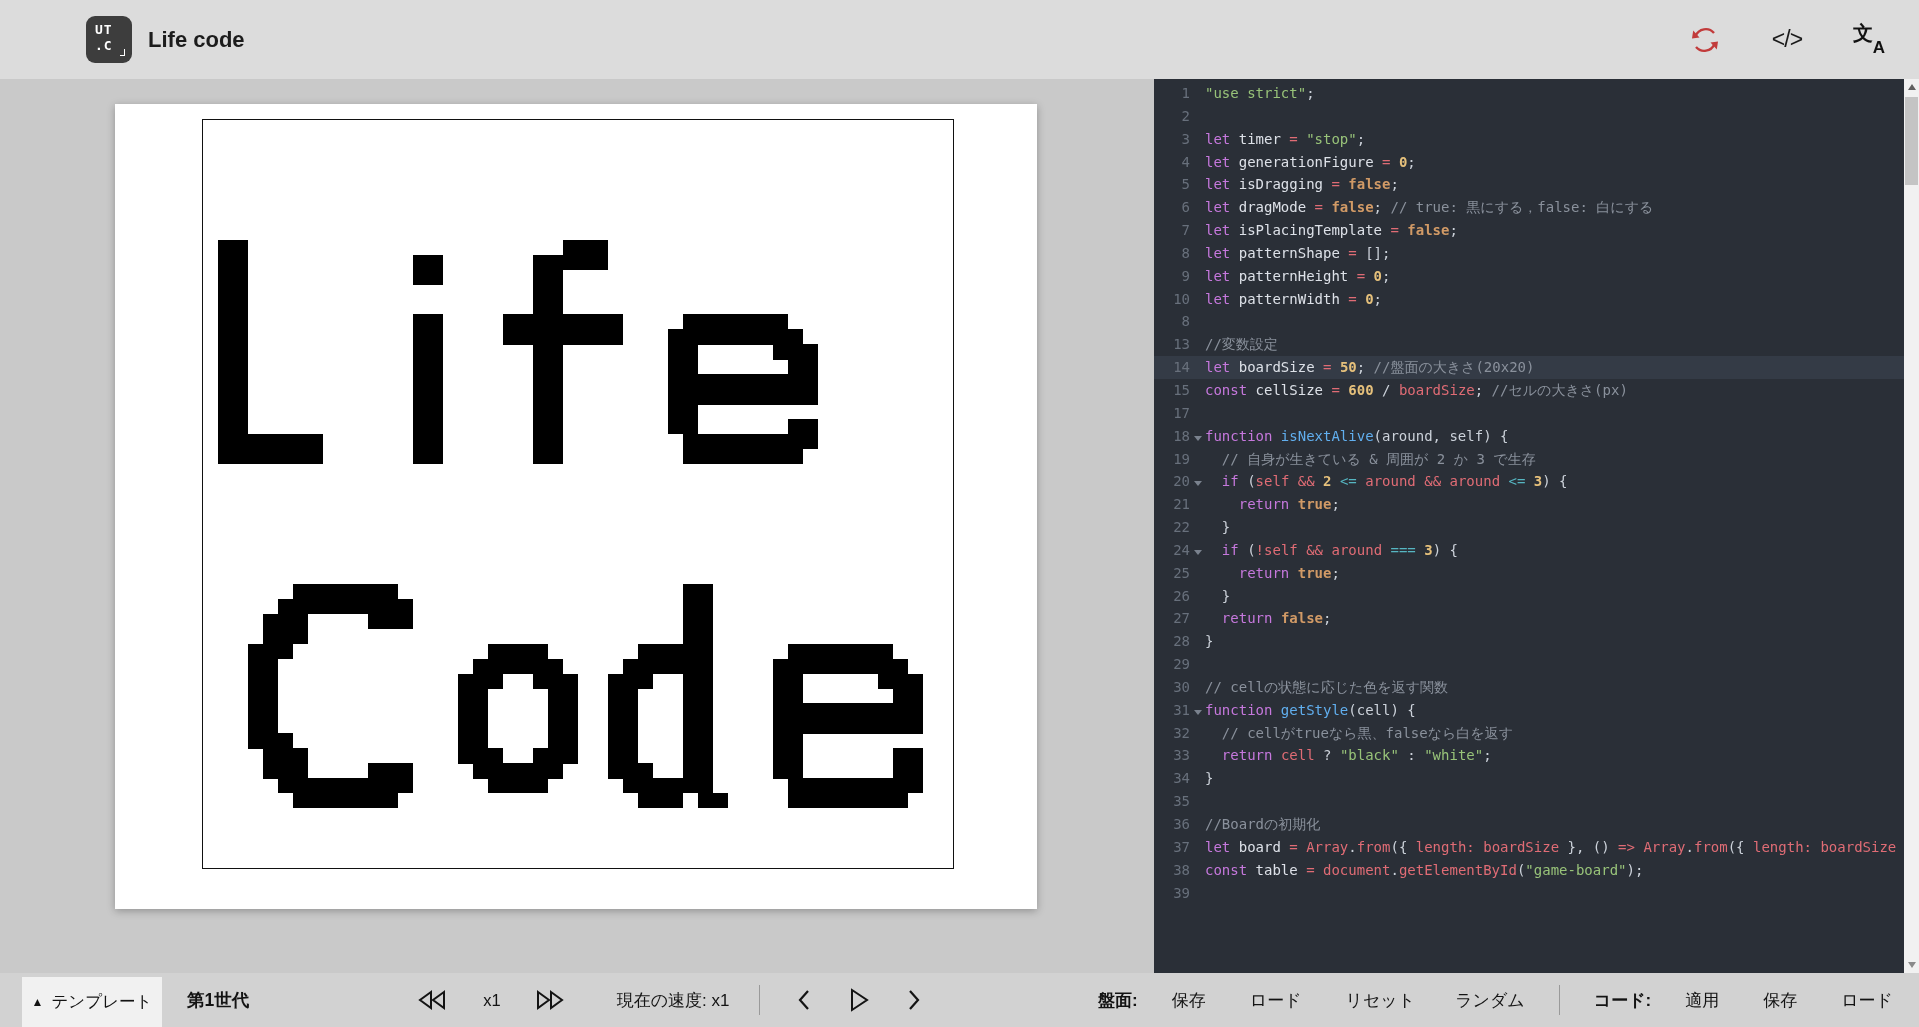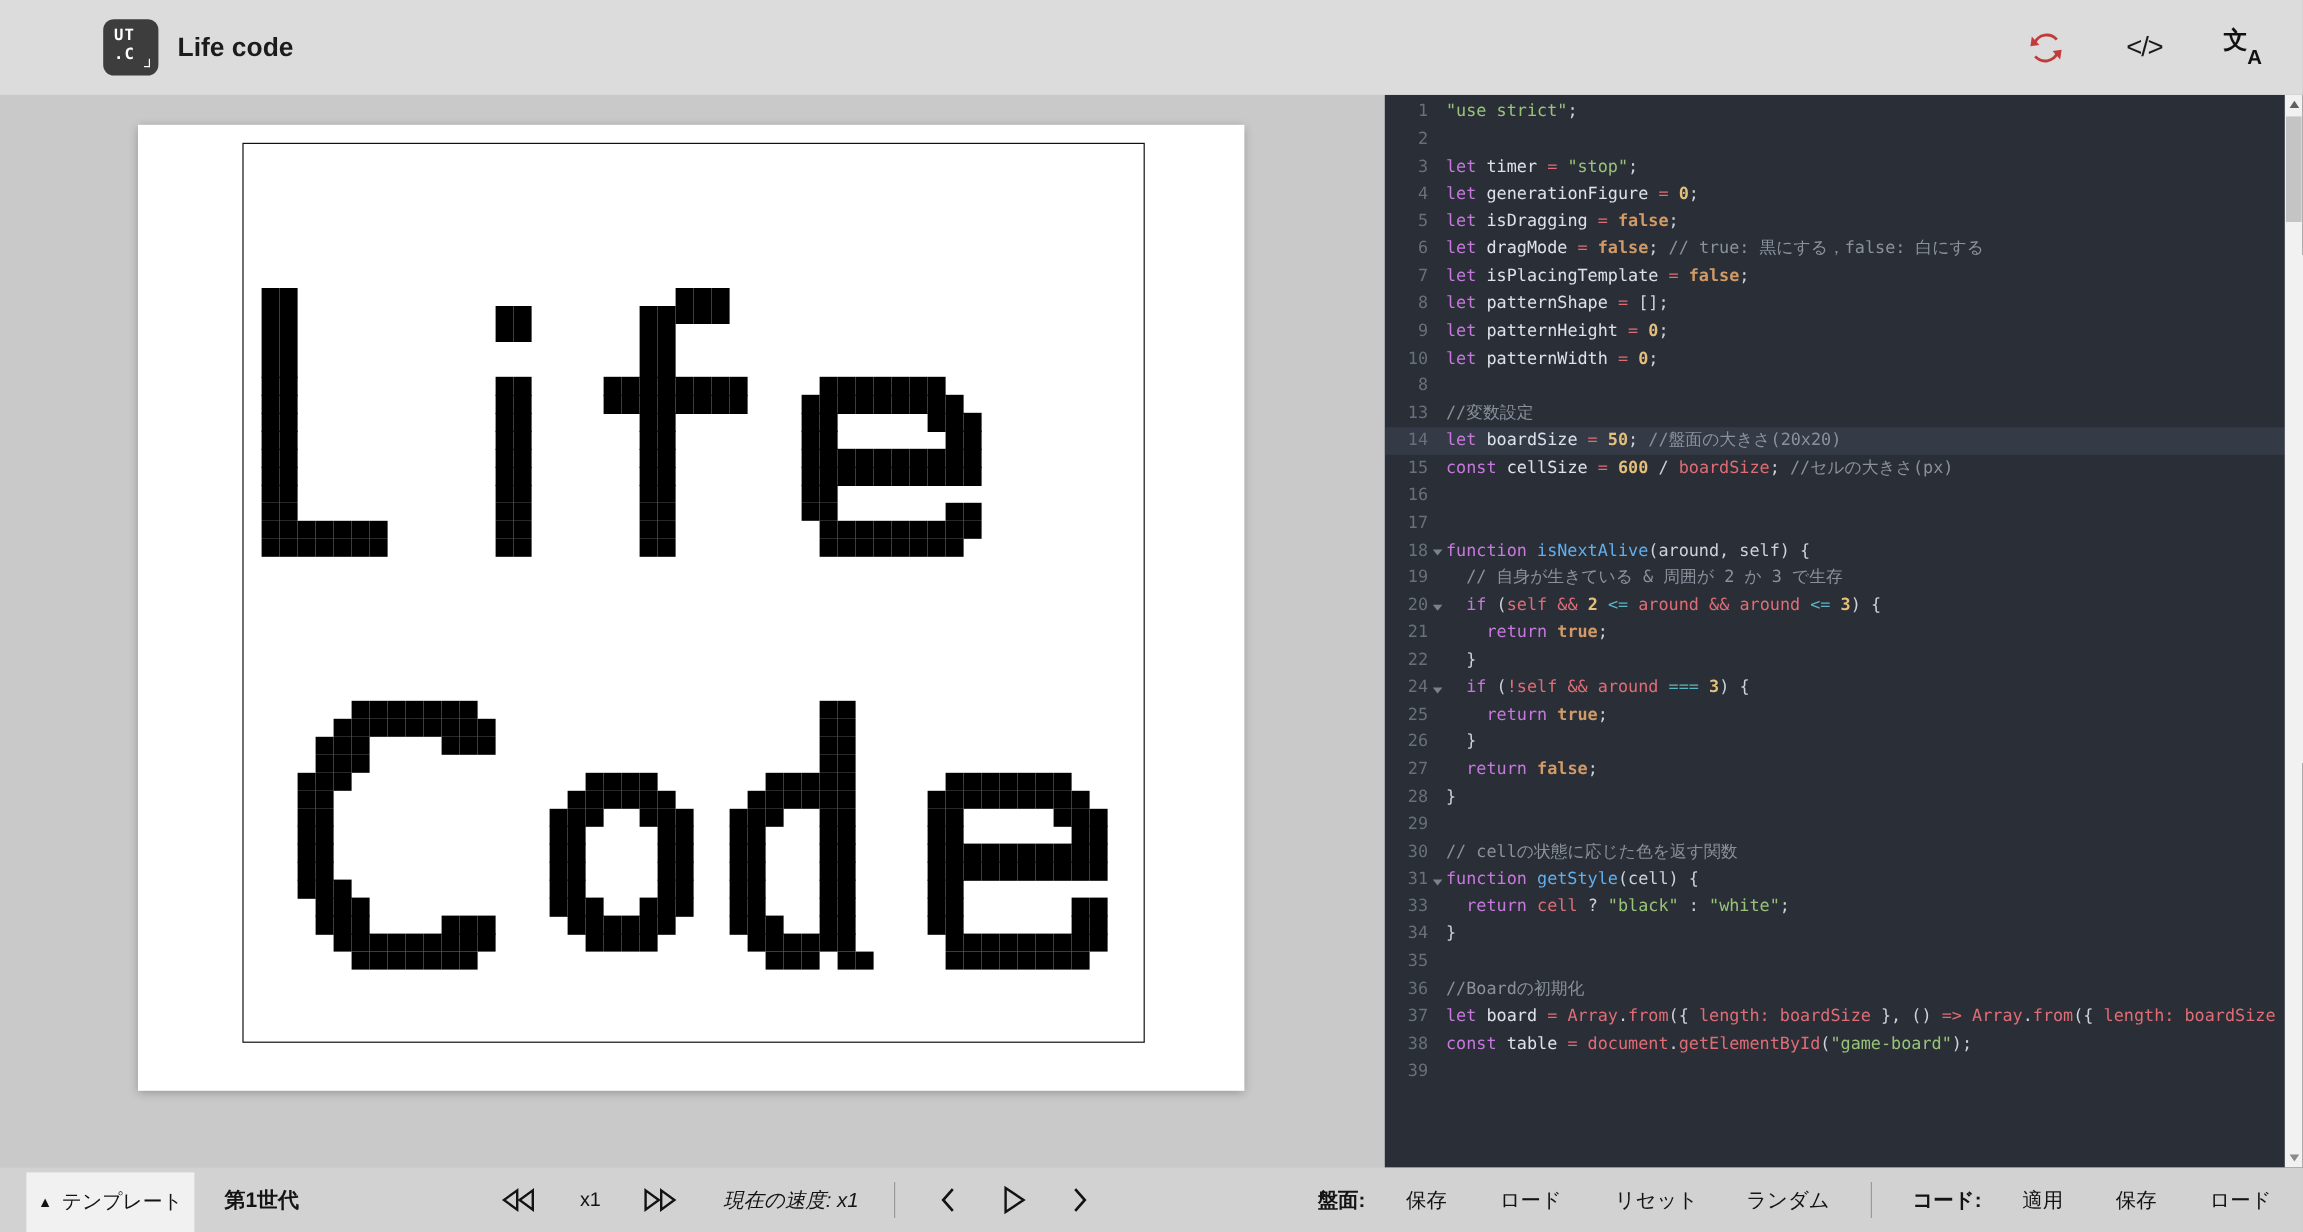--- a/index.html
+++ b/index.html
@@ -59,21 +59,21 @@
   
   .toolbar { position:absolute; left:0; bottom:0; width:1919px; height:54px; background:#d2d2d2;
     display:flex; align-items:center; font-size:17px; color:#131313; z-index:6; }
   .tb-btn { cursor:pointer; white-space:nowrap; }
   .tpl-btn { margin-left:22px; height:50px; align-self:flex-end; width:140px; background:#f1f1f1;
     display:flex; align-items:center; justify-content:center; gap:8px; font-size:16.5px; }
   .tpl-btn .tri { font-size:12px; }
   .gen { margin-left:25px; font-weight:600; font-size:17.5px; }
   .icon-btn { display:flex; align-items:center; justify-content:center; cursor:pointer; }
   .rw { margin-left:168px; } .x1 { margin-left:36px; font-size:16.5px; } .ff { margin-left:34px; }
-  .speed { margin-left:38px;font-style:italic; }
+  .speed { margin-left:52px; }
   .vdiv { width:1px; height:30px; background:#9a9a9a; margin-left:30px; }
   .bk { margin-left:36px; } .pl { margin-left:36px; } .fw { margin-left:36px; }
   .grp-label { font-weight:700; }
   .r-board { margin-left:auto; } 
   .m44 { margin-left:44px; } .m40 { margin-left:40px; } .m34 { margin-left:34px; }
   .vdiv2 { width:1px; height:30px; background:#9a9a9a; margin-left:34px; }
   .mr-end { margin-right:26px; }
   svg.tb { display:block; }
 </style>
 </head>
@@ -545,35 +545,35 @@
       <div class="line"><span class="ln">5</span><span class="foldc"></span><span class="codetxt"><span class="tok-kw">let </span><span class="tok-def">isDragging </span><span class="tok-op">= </span><span class="tok-bool">false</span><span class="tok-pun">;</span></span></div>
       <div class="line"><span class="ln">6</span><span class="foldc"></span><span class="codetxt"><span class="tok-kw">let </span><span class="tok-def">dragMode </span><span class="tok-op">= </span><span class="tok-bool">false</span><span class="tok-pun">; </span><span class="tok-cmt">// true: 黒にする，false: 白にする</span></span></div>
       <div class="line"><span class="ln">7</span><span class="foldc"></span><span class="codetxt"><span class="tok-kw">let </span><span class="tok-def">isPlacingTemplate </span><span class="tok-op">= </span><span class="tok-bool">false</span><span class="tok-pun">;</span></span></div>
       <div class="line"><span class="ln">8</span><span class="foldc"></span><span class="codetxt"><span class="tok-kw">let </span><span class="tok-def">patternShape </span><span class="tok-op">= </span><span class="tok-pun">[];</span></span></div>
       <div class="line"><span class="ln">9</span><span class="foldc"></span><span class="codetxt"><span class="tok-kw">let </span><span class="tok-def">patternHeight </span><span class="tok-op">= </span><span class="tok-num">0</span><span class="tok-pun">;</span></span></div>
       <div class="line"><span class="ln">10</span><span class="foldc"></span><span class="codetxt"><span class="tok-kw">let </span><span class="tok-def">patternWidth </span><span class="tok-op">= </span><span class="tok-num">0</span><span class="tok-pun">;</span></span></div>
       <div class="line"><span class="ln">8</span><span class="foldc"></span><span class="codetxt"></span></div>
       <div class="line"><span class="ln">13</span><span class="foldc"></span><span class="codetxt"><span class="tok-cmt">//変数設定</span></span></div>
       <div class="line active"><span class="ln">14</span><span class="foldc"></span><span class="codetxt"><span class="tok-kw">let </span><span class="tok-def">boardSize </span><span class="tok-op">= </span><span class="tok-num">50</span><span class="tok-pun">; </span><span class="tok-cmt">//盤面の大きさ(20x20)</span></span></div>
       <div class="line"><span class="ln">15</span><span class="foldc"></span><span class="codetxt"><span class="tok-kw">const </span><span class="tok-def">cellSize </span><span class="tok-op">= </span><span class="tok-num">600 </span><span class="tok-pun">/ </span><span class="tok-var">boardSize</span><span class="tok-pun">; </span><span class="tok-cmt">//セルの大きさ(px)</span></span></div>
-      <div class="line"><span class="ln">16</span><span class="foldc"></span><span class="codetxt"></span></div>
       <div class="line"><span class="ln">17</span><span class="foldc"></span></div>
       <div class="line"><span class="ln">18</span><span class="foldc"><i class="fold-tri"></i></span><span class="codetxt"><span class="tok-kw">function </span><span class="tok-fn">isNextAlive</span><span class="tok-pun">(around, self) {</span></span></div>
       <div class="line"><span class="ln">19</span><span class="foldc"></span><span class="codetxt"><span class="tok-pun">  </span><span class="tok-cmt">// 自身が生きている &amp; 周囲が 2 か 3 で生存</span></span></div>
       <div class="line"><span class="ln">20</span><span class="foldc"><i class="fold-tri"></i></span><span class="codetxt"><span class="tok-pun">  </span><span class="tok-kw">if </span><span class="tok-pun">(</span><span class="tok-var">self </span><span class="tok-op">&amp;&amp; </span><span class="tok-num">2 </span><span class="tok-op2">&lt;= </span><span class="tok-var">around </span><span class="tok-op">&amp;&amp; </span><span class="tok-var">around </span><span class="tok-op2">&lt;= </span><span class="tok-num">3</span><span class="tok-pun">) {</span></span></div>
       <div class="line"><span class="ln">21</span><span class="foldc"></span><span class="codetxt"><span class="tok-pun">    </span><span class="tok-kw">return </span><span class="tok-bool">true</span><span class="tok-pun">;</span></span></div>
       <div class="line"><span class="ln">22</span><span class="foldc"></span><span class="codetxt"><span class="tok-pun">  }</span></span></div>
       <div class="line"><span class="ln">24</span><span class="foldc"><i class="fold-tri"></i></span><span class="codetxt"><span class="tok-pun">  </span><span class="tok-kw">if </span><span class="tok-pun">(</span><span class="tok-op">!</span><span class="tok-var">self </span><span class="tok-op">&amp;&amp; </span><span class="tok-var">around </span><span class="tok-op2">=== </span><span class="tok-num">3</span><span class="tok-pun">) {</span></span></div>
       <div class="line"><span class="ln">25</span><span class="foldc"></span><span class="codetxt"><span class="tok-pun">    </span><span class="tok-kw">return </span><span class="tok-bool">true</span><span class="tok-pun">;</span></span></div>
       <div class="line"><span class="ln">26</span><span class="foldc"></span><span class="codetxt"><span class="tok-pun">  }</span></span></div>
       <div class="line"><span class="ln">27</span><span class="foldc"></span><span class="codetxt"><span class="tok-pun">  </span><span class="tok-kw">return </span><span class="tok-bool">false</span><span class="tok-pun">;</span></span></div>
       <div class="line"><span class="ln">28</span><span class="foldc"></span><span class="codetxt"><span class="tok-pun">}</span></span></div>
       <div class="line"><span class="ln">29</span><span class="foldc"></span><span class="codetxt"></span></div>
       <div class="line"><span class="ln">30</span><span class="foldc"></span><span class="codetxt"><span class="tok-cmt">// cellの状態に応じた色を返す関数</span></span></div>
       <div class="line"><span class="ln">31</span><span class="foldc"><i class="fold-tri"></i></span><span class="codetxt"><span class="tok-kw">function </span><span class="tok-fn">getStyle</span><span class="tok-pun">(cell) {</span></span></div>
+      <div class="line"><span class="ln">32</span><span class="foldc"></span><span class="codetxt"><span class="tok-pun">  </span><span class="tok-cmt">// cellがtrueなら黒、falseなら白を返す</span></span></div>
       <div class="line"><span class="ln">33</span><span class="foldc"></span><span class="codetxt"><span class="tok-pun">  </span><span class="tok-kw">return </span><span class="tok-var">cell </span><span class="tok-pun">? </span><span class="tok-str">"black" </span><span class="tok-pun">: </span><span class="tok-str">"white"</span><span class="tok-pun">;</span></span></div>
       <div class="line"><span class="ln">34</span><span class="foldc"></span><span class="codetxt"><span class="tok-pun">}</span></span></div>
       <div class="line"><span class="ln">35</span><span class="foldc"></span><span class="codetxt"></span></div>
       <div class="line"><span class="ln">36</span><span class="foldc"></span><span class="codetxt"><span class="tok-cmt">//Boardの初期化</span></span></div>
       <div class="line"><span class="ln">37</span><span class="foldc"></span><span class="codetxt"><span class="tok-kw">let </span><span class="tok-def">board </span><span class="tok-op">= </span><span class="tok-var">Array</span><span class="tok-pun">.</span><span class="tok-var">from</span><span class="tok-pun">({ </span><span class="tok-var">length: </span><span class="tok-var">boardSize </span><span class="tok-pun">}, () </span><span class="tok-op">=&gt; </span><span class="tok-var">Array</span><span class="tok-pun">.</span><span class="tok-var">from</span><span class="tok-pun">({ </span><span class="tok-var">length: </span><span class="tok-var">boardSize </span><span class="tok-pun">},</span></span></div>
       <div class="line"><span class="ln">38</span><span class="foldc"></span><span class="codetxt"><span class="tok-kw">const </span><span class="tok-def">table </span><span class="tok-op">= </span><span class="tok-var">document</span><span class="tok-pun">.</span><span class="tok-var">getElementById</span><span class="tok-pun">(</span><span class="tok-str">"game-board"</span><span class="tok-pun">);</span></span></div>
       <div class="line"><span class="ln">39</span><span class="foldc"></span><span class="codetxt"></span></div>
     </div>
   <div class="scrollbar">
     <div class="sb-up">

